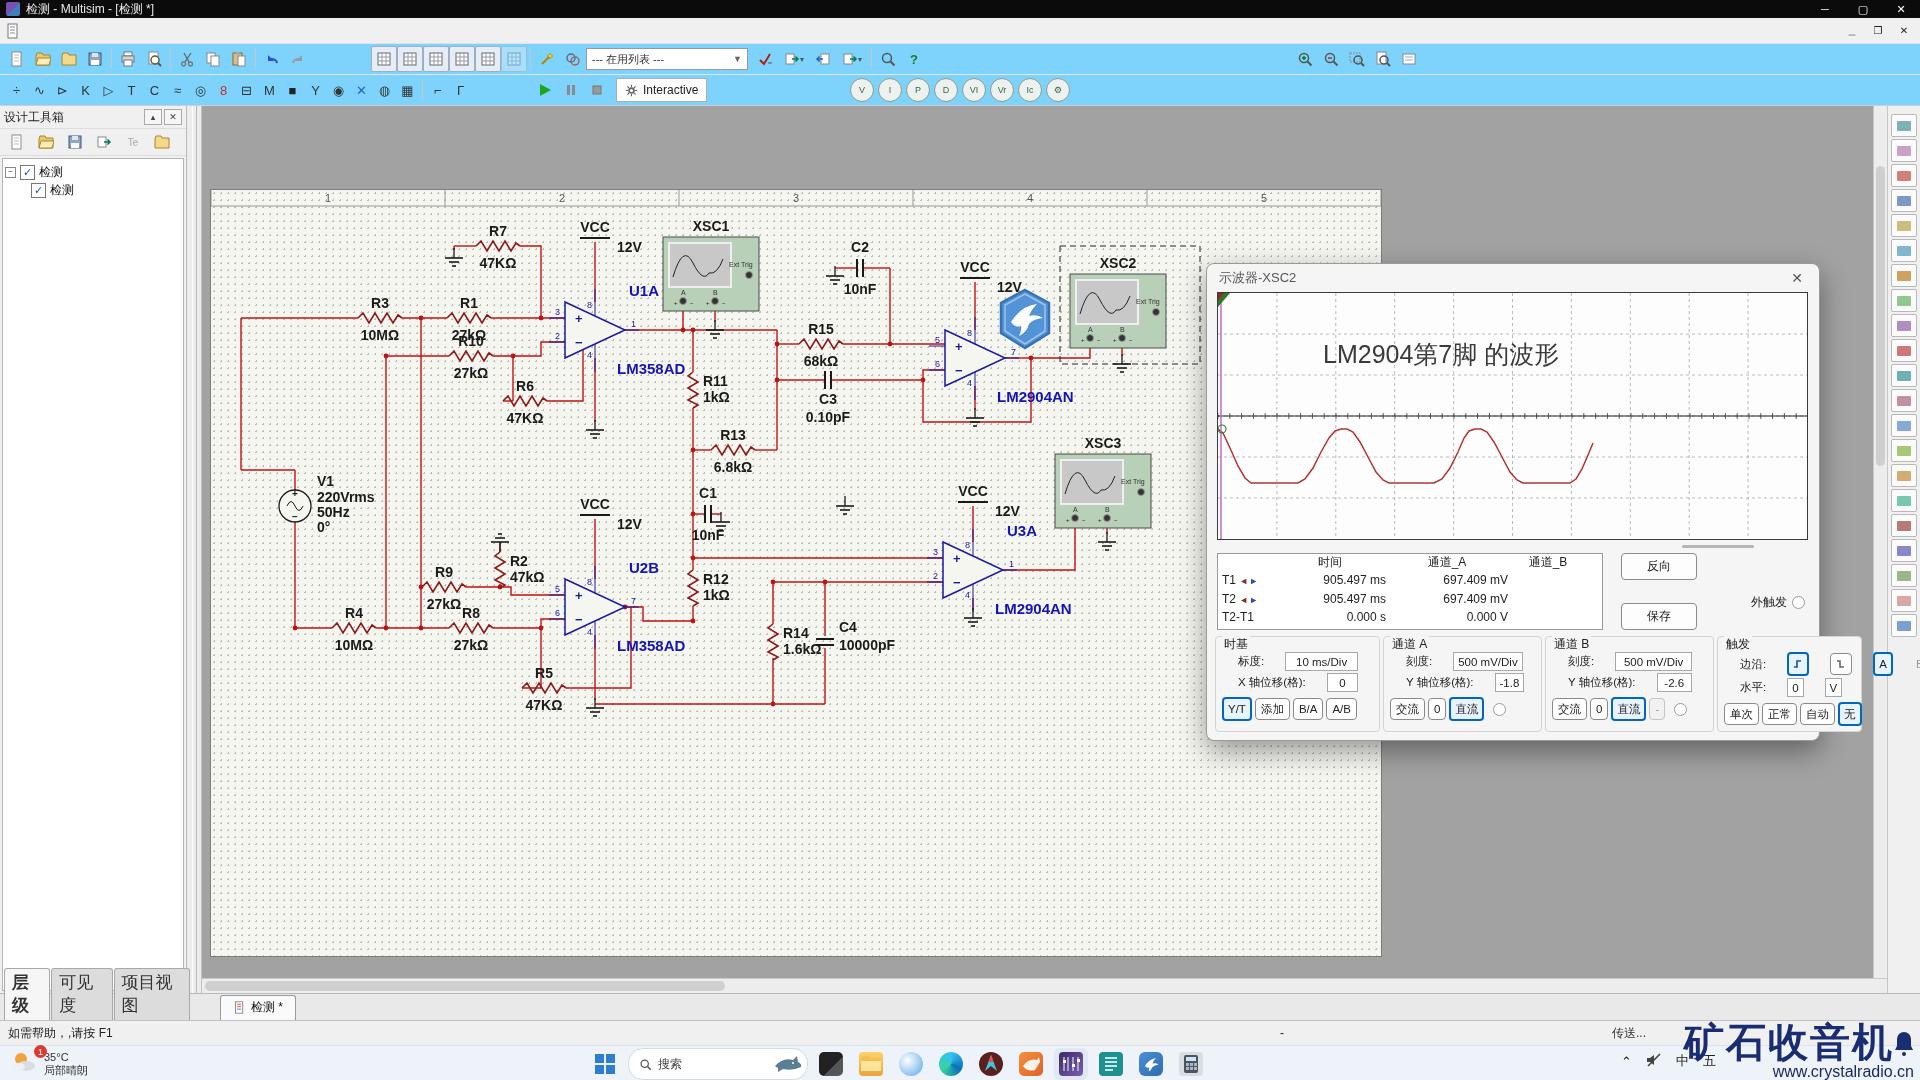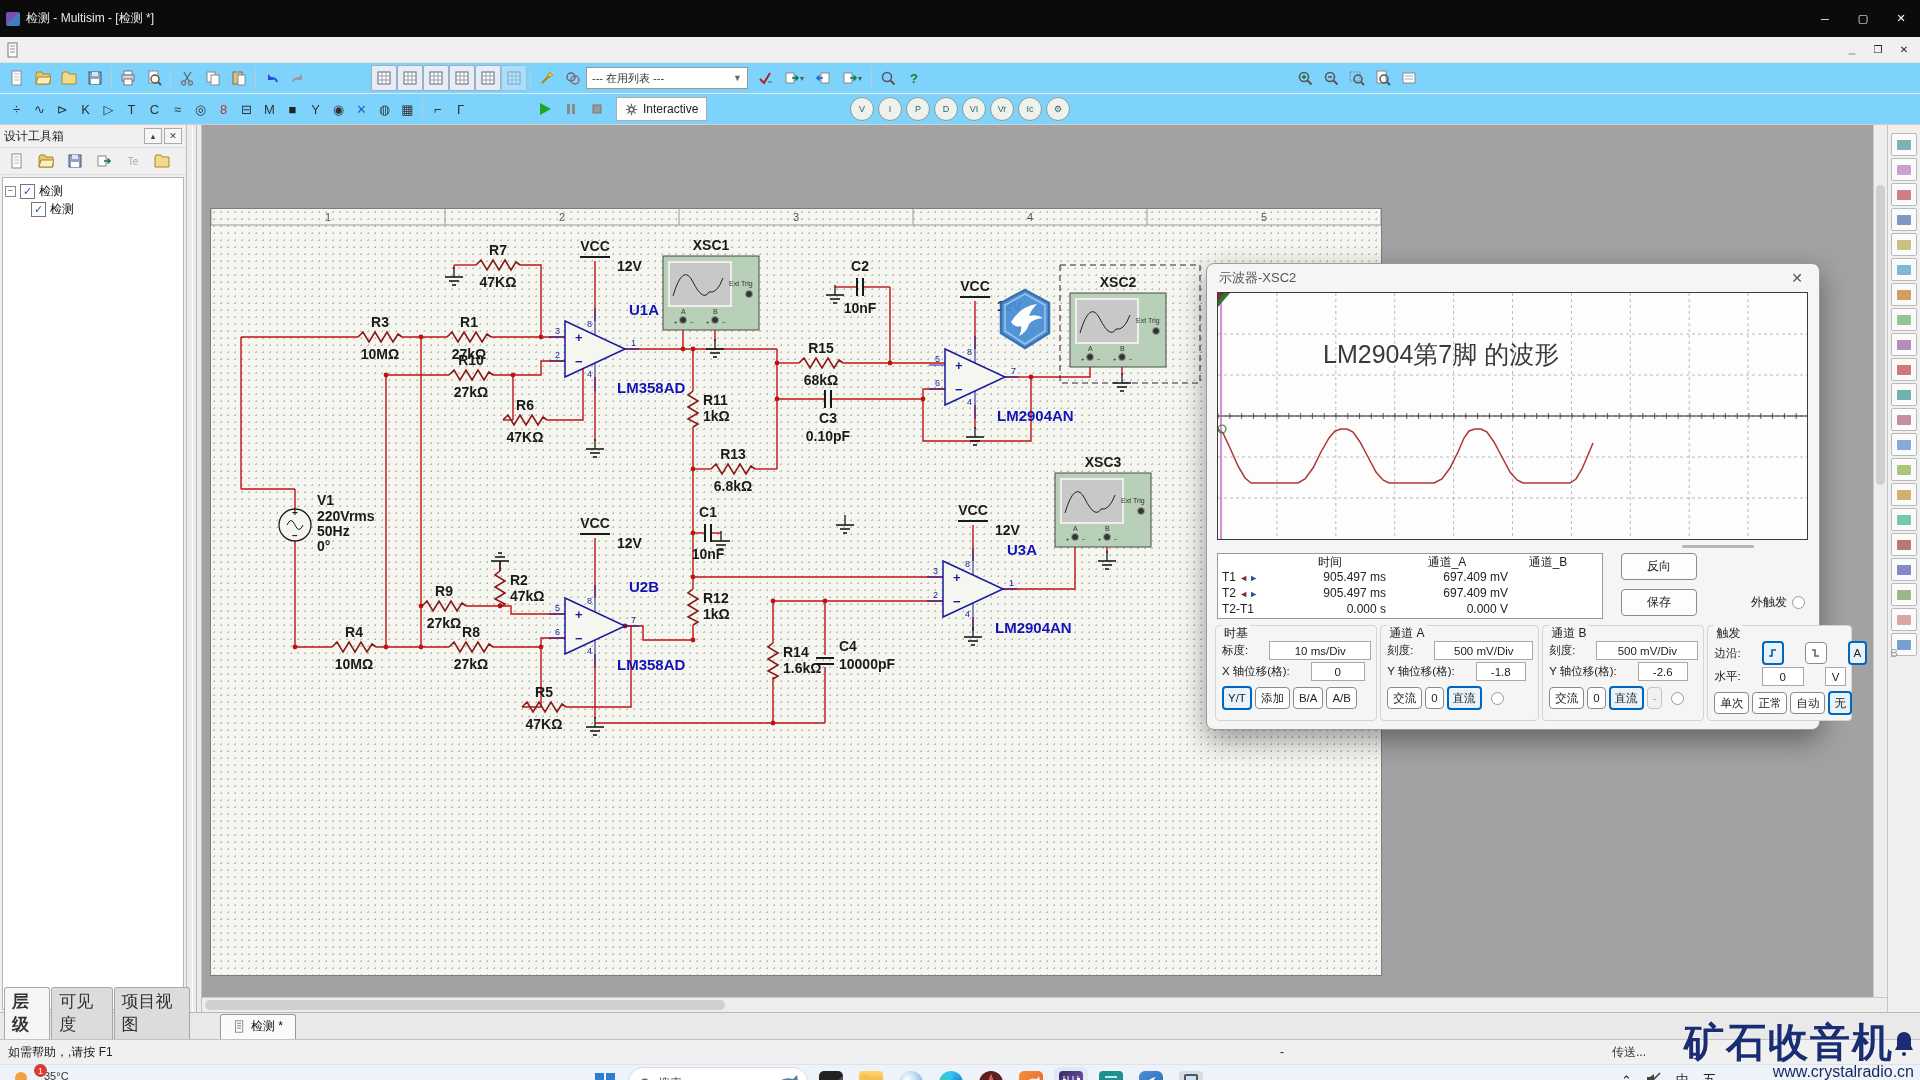--- a/index.html
+++ b/index.html
@@ -1,20 +1,20 @@
 <!DOCTYPE html>
 <html><head>
 <meta charset="utf-8">
 <style>
   html,body{margin:0;padding:0}
   body{width:1920px;height:1080px;overflow:hidden;position:relative;
        font-family:"Liberation Sans","DejaVu Sans",sans-serif;background:#a2a2a2;font-size:12px;color:#111}
   svg text{font-family:"Liberation Sans","DejaVu Sans",sans-serif}
   
-  .titlebar{height:37px;background:#0b0b0b;color:#e8e8e8;display:flex;align-items:center;font-size:12px}
+  .titlebar{height:18px;background:#0b0b0b;color:#e8e8e8;display:flex;align-items:center;font-size:12px}
   .app-ico{width:14px;height:14px;margin:0 6px 0 6px;background:linear-gradient(135deg,#7a4fb0 0 50%,#3f7fbf 50% 100%);border-radius:2px}
   .tb-controls{margin-left:auto;display:flex;height:22px}
   .tb-cbtn{width:38px;display:flex;align-items:center;justify-content:center;color:#fff;font-size:11px}
   
   .menubar{height:25px;background:#f0f0f0;display:flex;align-items:center;font-size:13px;border-bottom:1px solid #e2e2e2}
   .mdi-ico{width:16px;height:16px;margin:0 4px 0 5px}
   .menu-item{padding:3px 8px;white-space:nowrap}
   .mdi-controls{margin-left:auto;display:flex;gap:2px;margin-right:4px;color:#222;font-size:10px}
   .mdi-controls span{width:22px;height:18px;display:flex;align-items:center;justify-content:center;border:1px solid transparent}
   
@@ -66,28 +66,28 @@
   .scope-screen{margin:0 10px;position:relative;width:589px;height:246px;background:#fdfdfd;border:1px solid #3a3a3a}
   .scope-scrollbar{height:8px;margin:3px 10px 2px;position:relative}
   .scope-scrollbar .thumb{position:absolute;right:55px;top:2px;width:72px;height:3px;background:#b5b5b5;border-radius:2px}
   .measwrap{display:flex;margin:2px 10px 0}
   .meas{width:376px;border:1px solid #9a9a9a;background:#fff;padding:1px 4px;display:grid;
         grid-template-columns:52px 112px 122px 80px;font-size:12px;line-height:15px}
   .meas .hd{text-align:center;color:#222}
   .meas .c{text-align:right}
   .tarr{color:#8a2a2a;font-size:9px;letter-spacing:1px}
   .tarr b{color:#2a4fae}
-  .measbtns{margin-left:18px;display:flex;flex-direction:column;gap:9px}
+  .measbtns{margin-left:18px;display:flex;flex-direction:column;gap:23px}
   .mbtn{width:74px;height:25px;border:1px solid #8a8a8a;border-radius:4px;background:#fdfdfd;display:flex;align-items:center;justify-content:center;font-size:12px}
   .exttrig{position:absolute;right:14px;top:330px;display:flex;align-items:center;gap:5px;font-size:12px;color:#222}
   .radio{width:11px;height:11px;border:1px solid #999;border-radius:50%;background:#fff;display:inline-block}
   .groups{display:flex;margin:6px 8px 8px;gap:3px}
   .grp{position:relative;border:1px solid #d4d4d4;border-radius:4px;padding:13px 5px 5px 6px;background:#f5f5f5}
   .grp-title{position:absolute;top:-1px;left:6px;font-size:12px;color:#222;background:#f5f5f5;padding:0 2px}
-  .fld{display:flex;align-items:center;gap:21px;margin:2px 0;font-size:11.5px;white-space:nowrap}
+  .fld{display:flex;align-items:center;gap:21px;margin:2px 16px;font-size:11.5px;white-space:nowrap}
   .ibox{background:#fff;border:1px solid #a8a8a8;height:17px;padding:0 4px;font-size:11.5px;display:flex;align-items:center;justify-content:center}
   .bgrp{display:flex;gap:3px;margin-top:5px;align-items:center}
   .sbtn{border:1px solid #8a8a8a;border-radius:4px;background:#fff;height:20px;padding:0 5px;font-size:11.5px;display:flex;align-items:center;white-space:nowrap}
   .sbtn.act{border:2px solid #0067c0;background:#e9f3fc;padding:0 4px}
   .sbtn.dis{color:#9a9a9a;border-color:#c4c4c4;background:#f1f1f1}
   .plain-dis{color:#9a9a9a;font-size:11.5px;padding:0 2px}
   
   .tabrow{height:26px;background:#e9e9e9;border-top:1px solid #b9b9b9;display:flex;align-items:flex-end}
   .paneltabs{width:186px;display:flex;align-items:flex-end;padding-left:4px;gap:1px}
   .ptab{font-size:17px;padding:2px 7px 3px;border:1px solid #a8a8a8;border-bottom:none;background:#dcdcdc;border-radius:3px 3px 0 0;color:#333}

